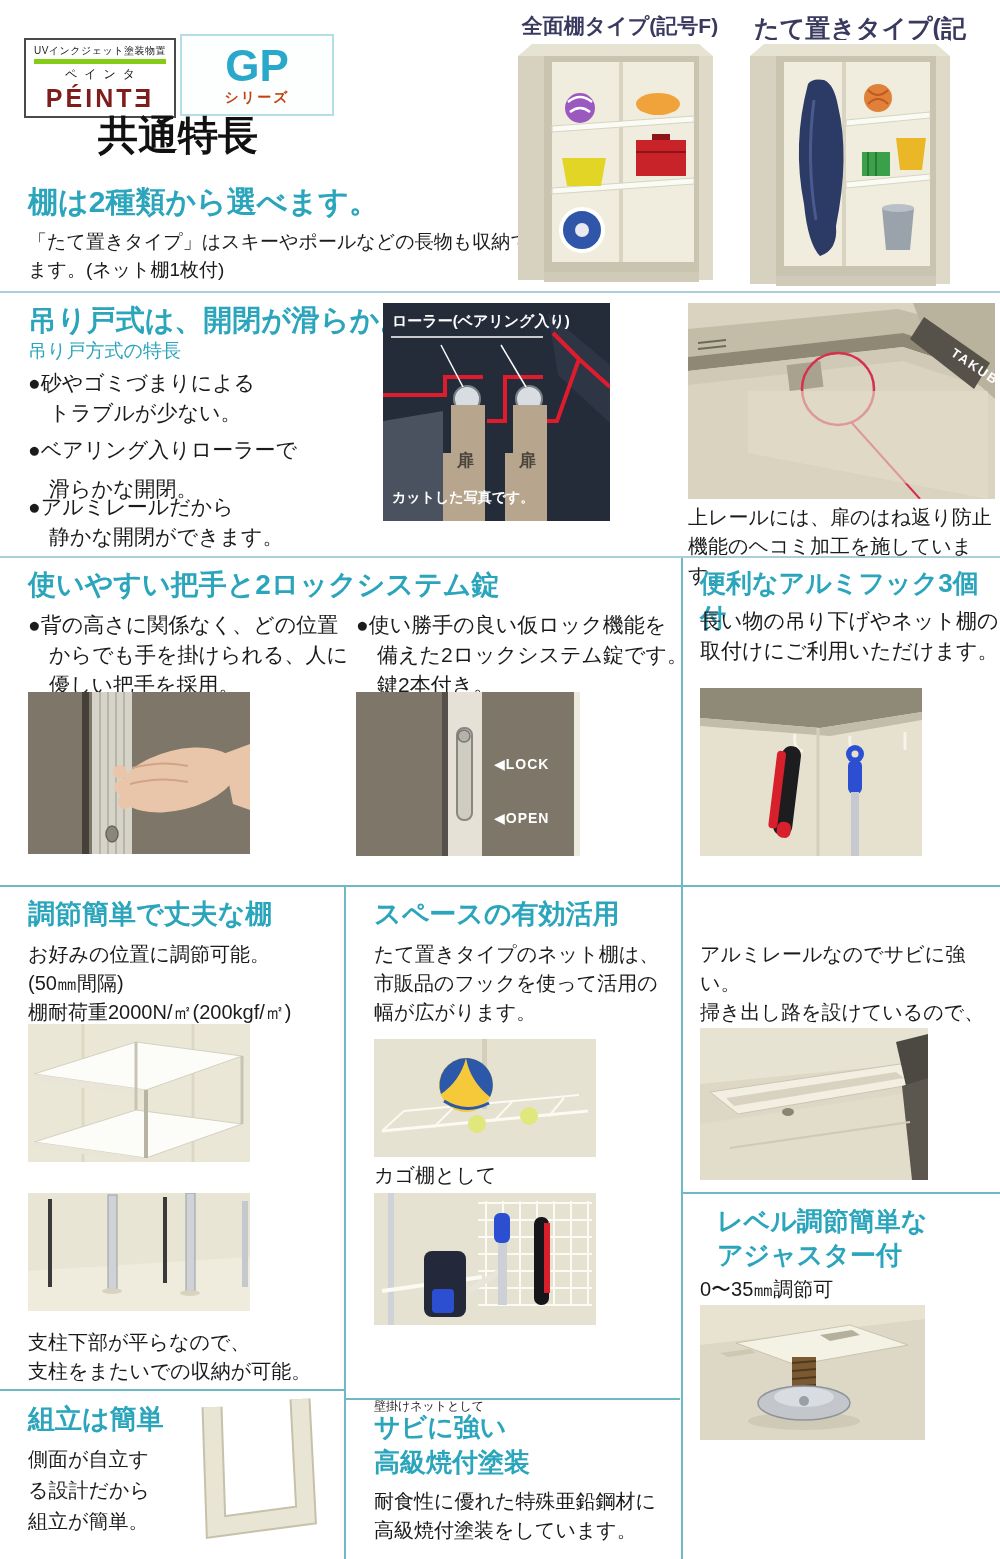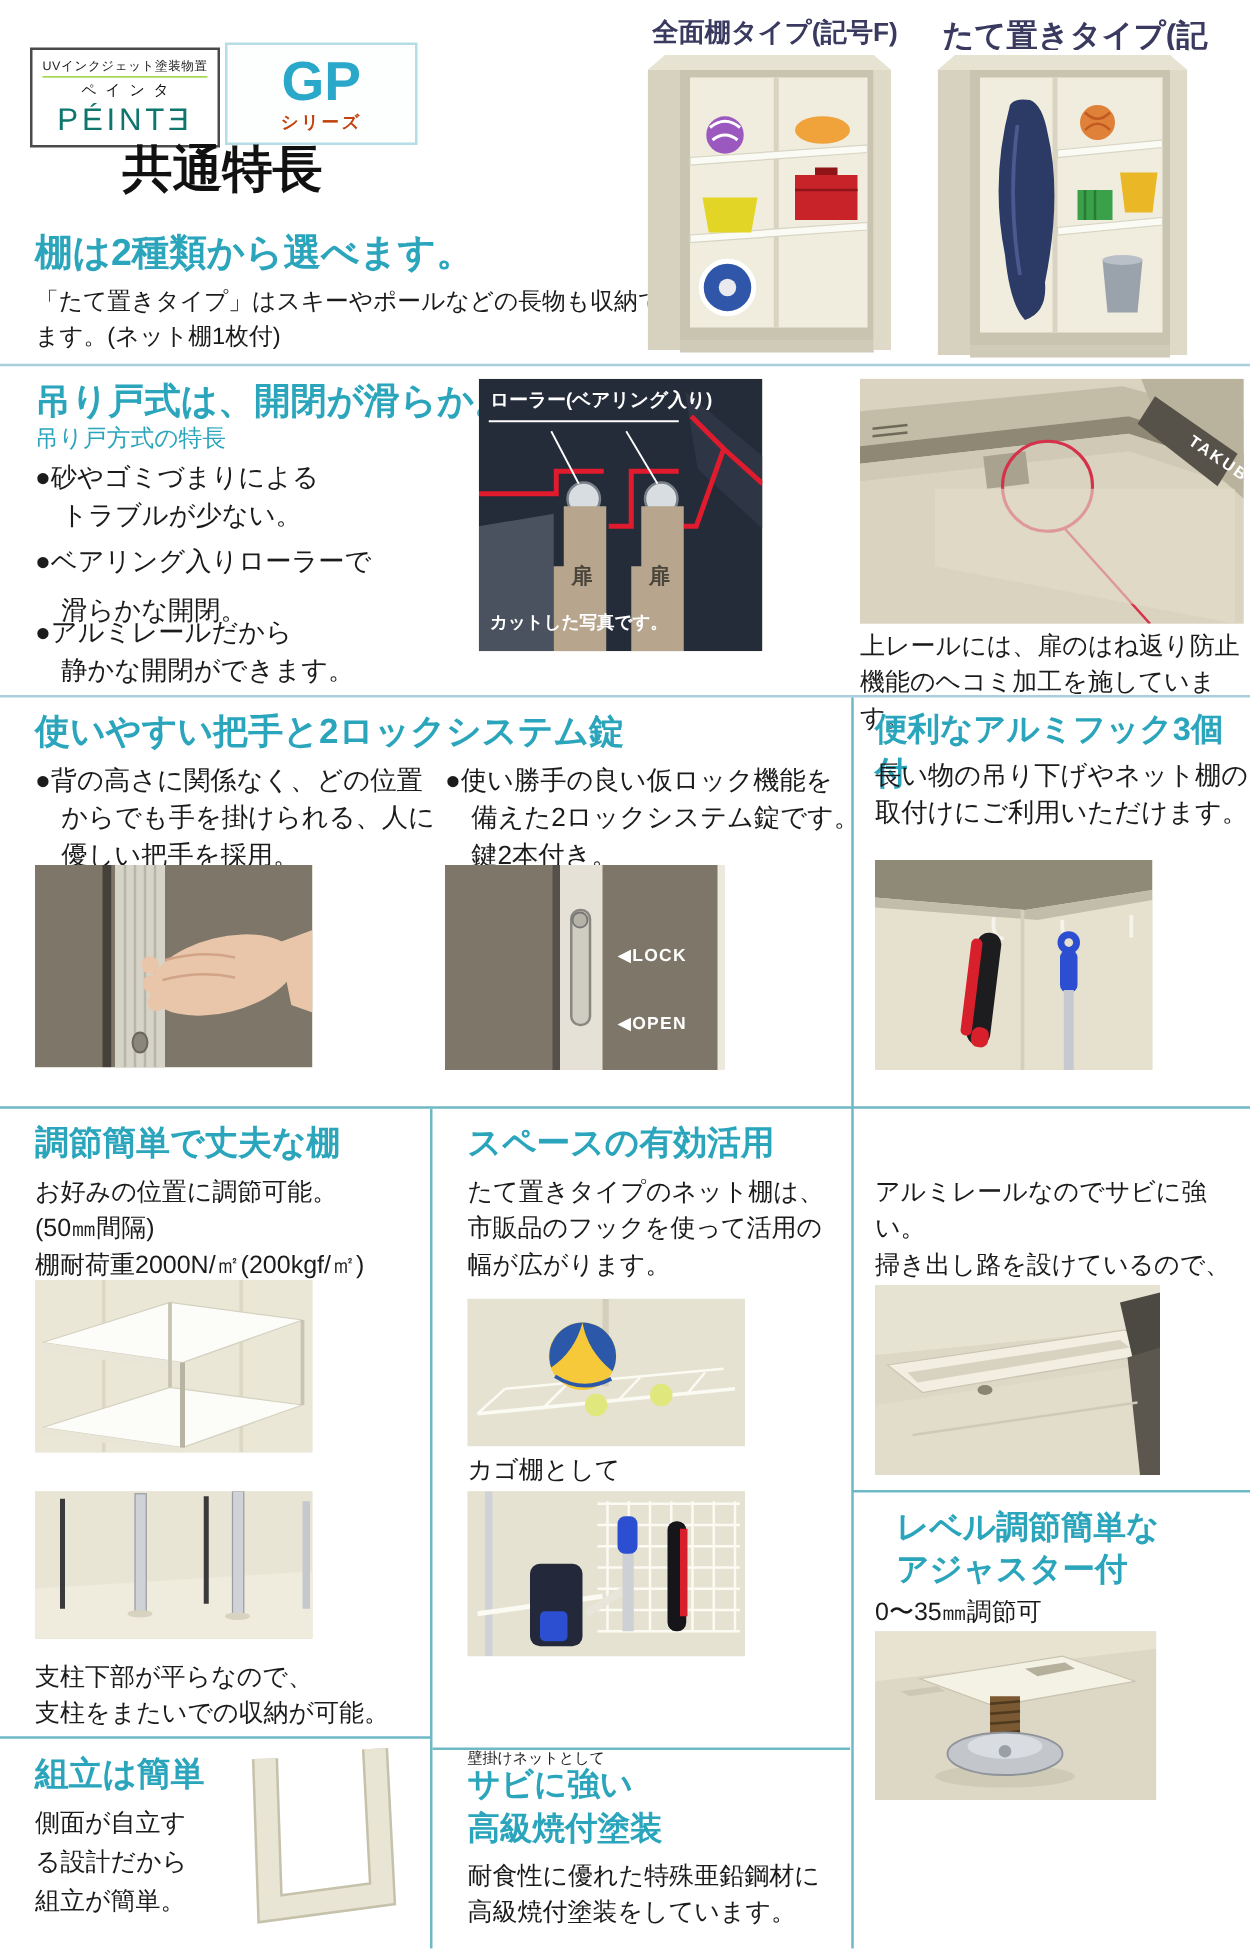--- a/index.html
+++ b/index.html
@@ -12,23 +12,23 @@
   .body-t{color:#1b1b1b;}
   .hr{position:absolute;height:2px;background:#a9cfdd;}
   .hr.t{background:#6fb9c6;}
   .vr{position:absolute;width:2px;background:#6fb9c6;}
   .photo{position:absolute;overflow:hidden;background:#e6e2d1;}
   .photo svg{position:absolute;left:0;top:0;display:block;}
   .ovl{position:absolute;line-height:1.15;}
   
   .peinte-box{position:absolute;left:24px;top:38px;width:148px;height:76px;border:2px solid #4a4a4a;
               background:#fff;display:flex;flex-direction:column;align-items:center;justify-content:center;}
-  .peinte-tag{font-size:10px;color:#222;border-bottom:1px solid #84cc16;padding-bottom:1px;letter-spacing:.5px;}
+  .peinte-tag{font-size:10px;color:#222;border-bottom:5px solid #84cc16;padding-bottom:1px;letter-spacing:.5px;}
   .peinte-kana{font-size:12px;color:#111;letter-spacing:7px;margin:2px 0 1px 7px;}
-  .peinte-latin{font-size:25px;font-weight:normal;color:#0f766e;letter-spacing:3px;}
+  .peinte-latin{font-size:25px;font-weight:bold;color:#7f1d1d;letter-spacing:3px;}
   .gp-box{position:absolute;left:180px;top:34px;width:150px;height:78px;border:2px solid #b5dde6;background:#fdffff;
           display:flex;flex-direction:column;align-items:center;justify-content:center;}
   .gp-big{font-size:44px;font-weight:bold;color:#29a8c9;line-height:1;}
   .gp-small{font-size:14px;font-weight:bold;color:#c2410c;letter-spacing:2px;margin-top:1px;}
 </style>
 </head>
 <body>
 
 <div class="page">
 

